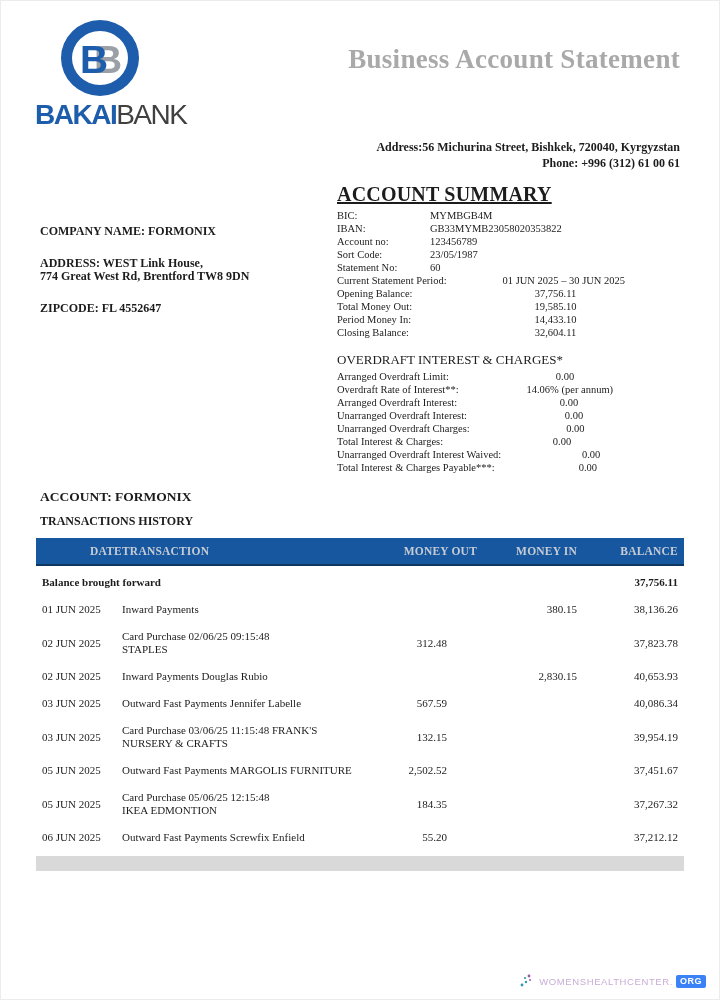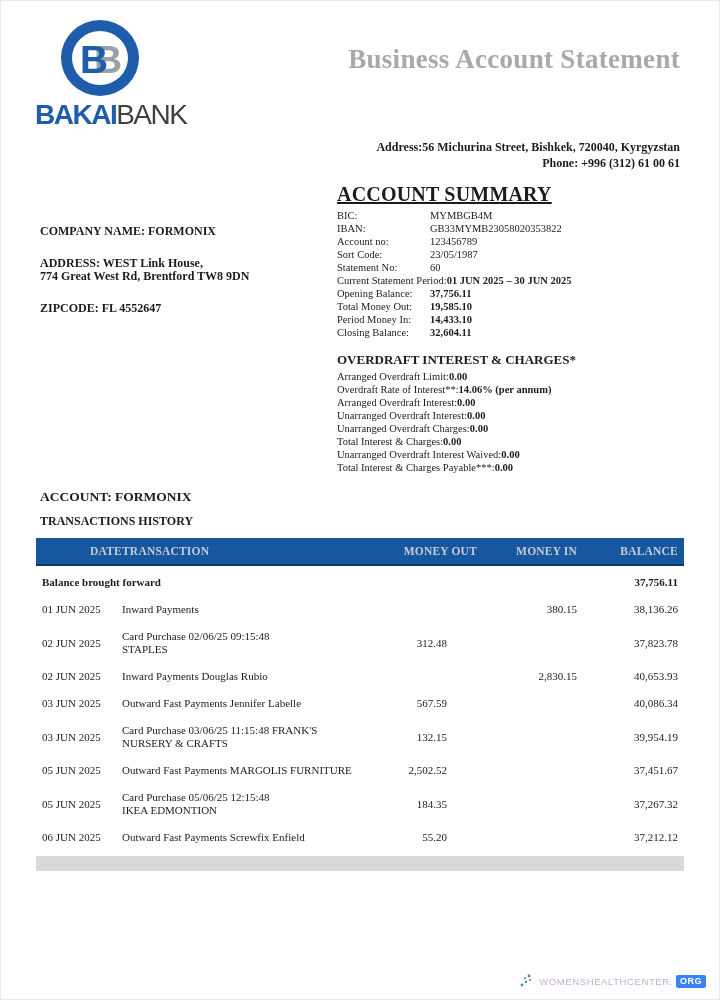--- a/index.html
+++ b/index.html
@@ -26,23 +26,23 @@
   .doc-title { position:absolute; right:40px; top:44px; font-size:27px; font-weight:700;
           color:#a9a9a9; letter-spacing:.3px; }
   .bank-address { position:absolute; right:40px; top:139px; text-align:right;
           font-size:12px; font-weight:700; line-height:16px; }
   
   .summary { position:absolute; left:337px; top:183px; width:344px; }
   .summary h2 { font-size:20px; font-weight:700; letter-spacing:.2px; margin-bottom:3px;text-decoration:underline; }
   .kv { display:flex; font-size:10.5px; line-height:13px; }
   .kv .k { flex:0 0 auto; min-width:93px; white-space:nowrap; }
   .kv .v-left { flex:1; text-align:left; }
-  .kv .v-right { flex:1; text-align:left;font-weight:bold; }
+  .kv .v-right { flex:1; text-align:center; }
   .overdraft { position:absolute; left:337px; top:352px; width:344px; }
-  .overdraft h2 { font-size:13px; font-weight:700; margin-bottom:2px; }
+  .overdraft h2 { font-size:13px; font-weight:400; margin-bottom:2px; }
   
   .company { position:absolute; left:40px; top:225px; width:285px;
           font-size:12px; font-weight:700; line-height:13px; }
   .company .gap { height:19px; }
   
   .acct-title { position:absolute; left:40px; top:489px; font-size:13.5px; font-weight:700; }
   .hist-title { position:absolute; left:40px; top:514px; font-size:12px; font-weight:700; }
   .tx-wrap { position:absolute; left:36px; top:538px; width:648px; }
   table { border-collapse:collapse; table-layout:fixed; width:648px; }
   thead th { background:#17579f; color:#c6ccd4; font-size:11.5px; font-weight:700;

